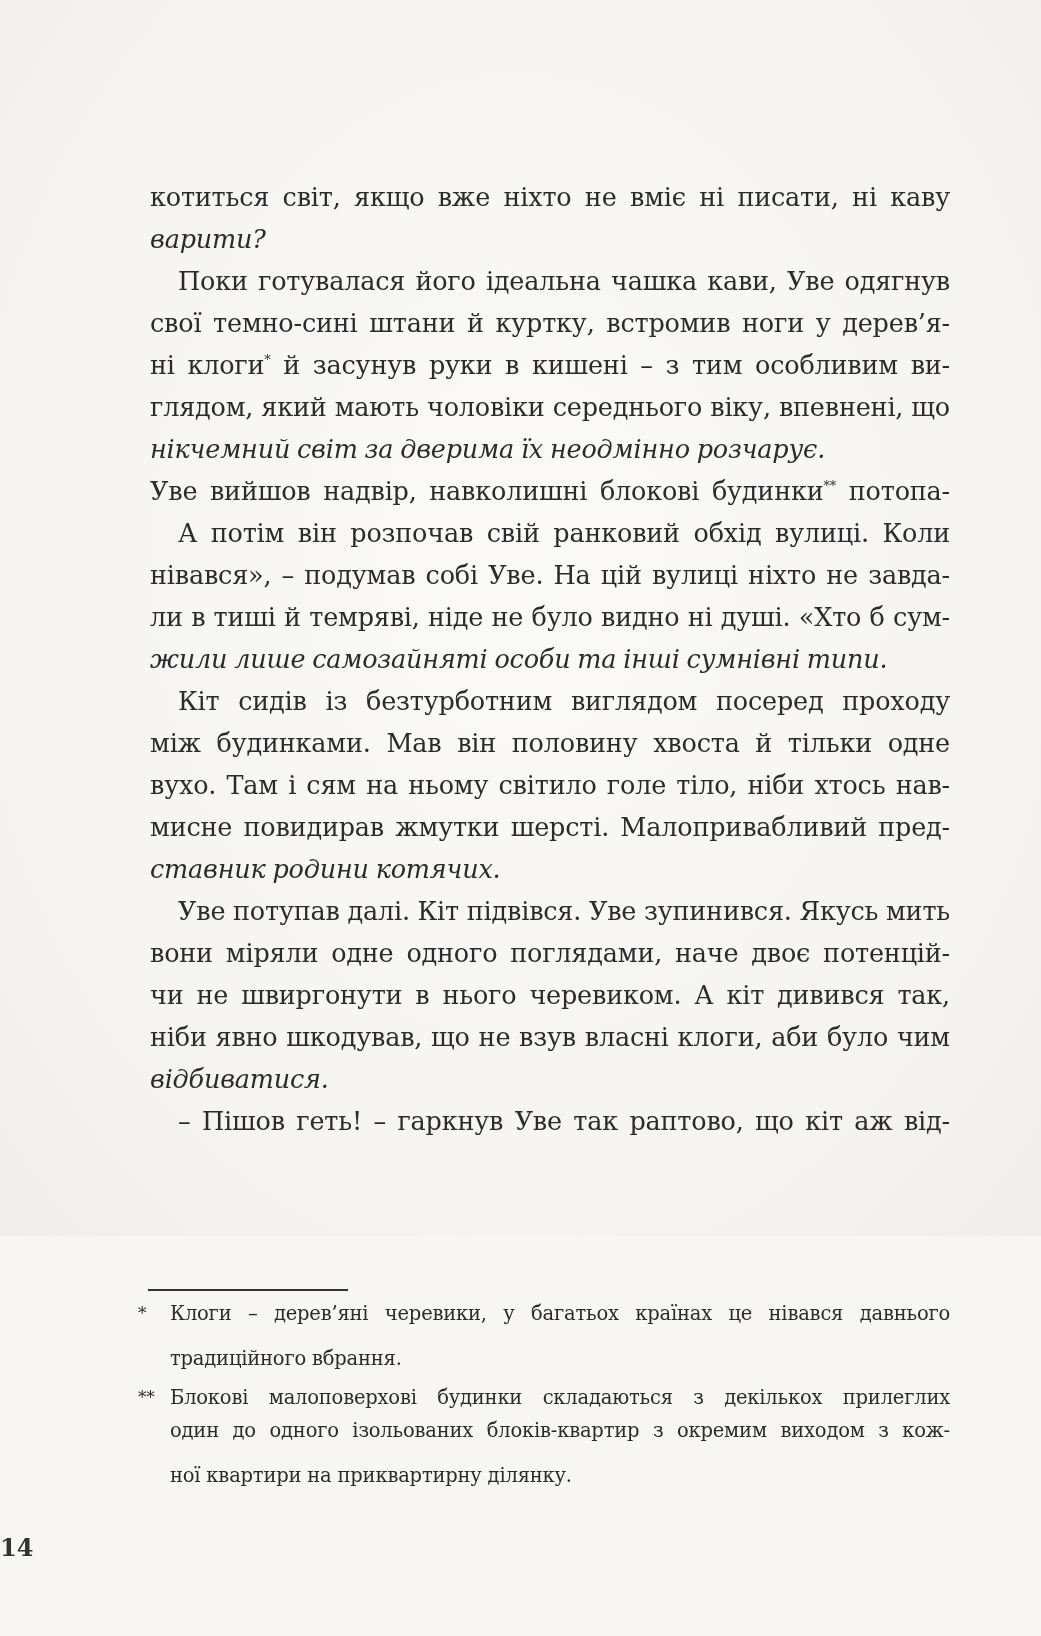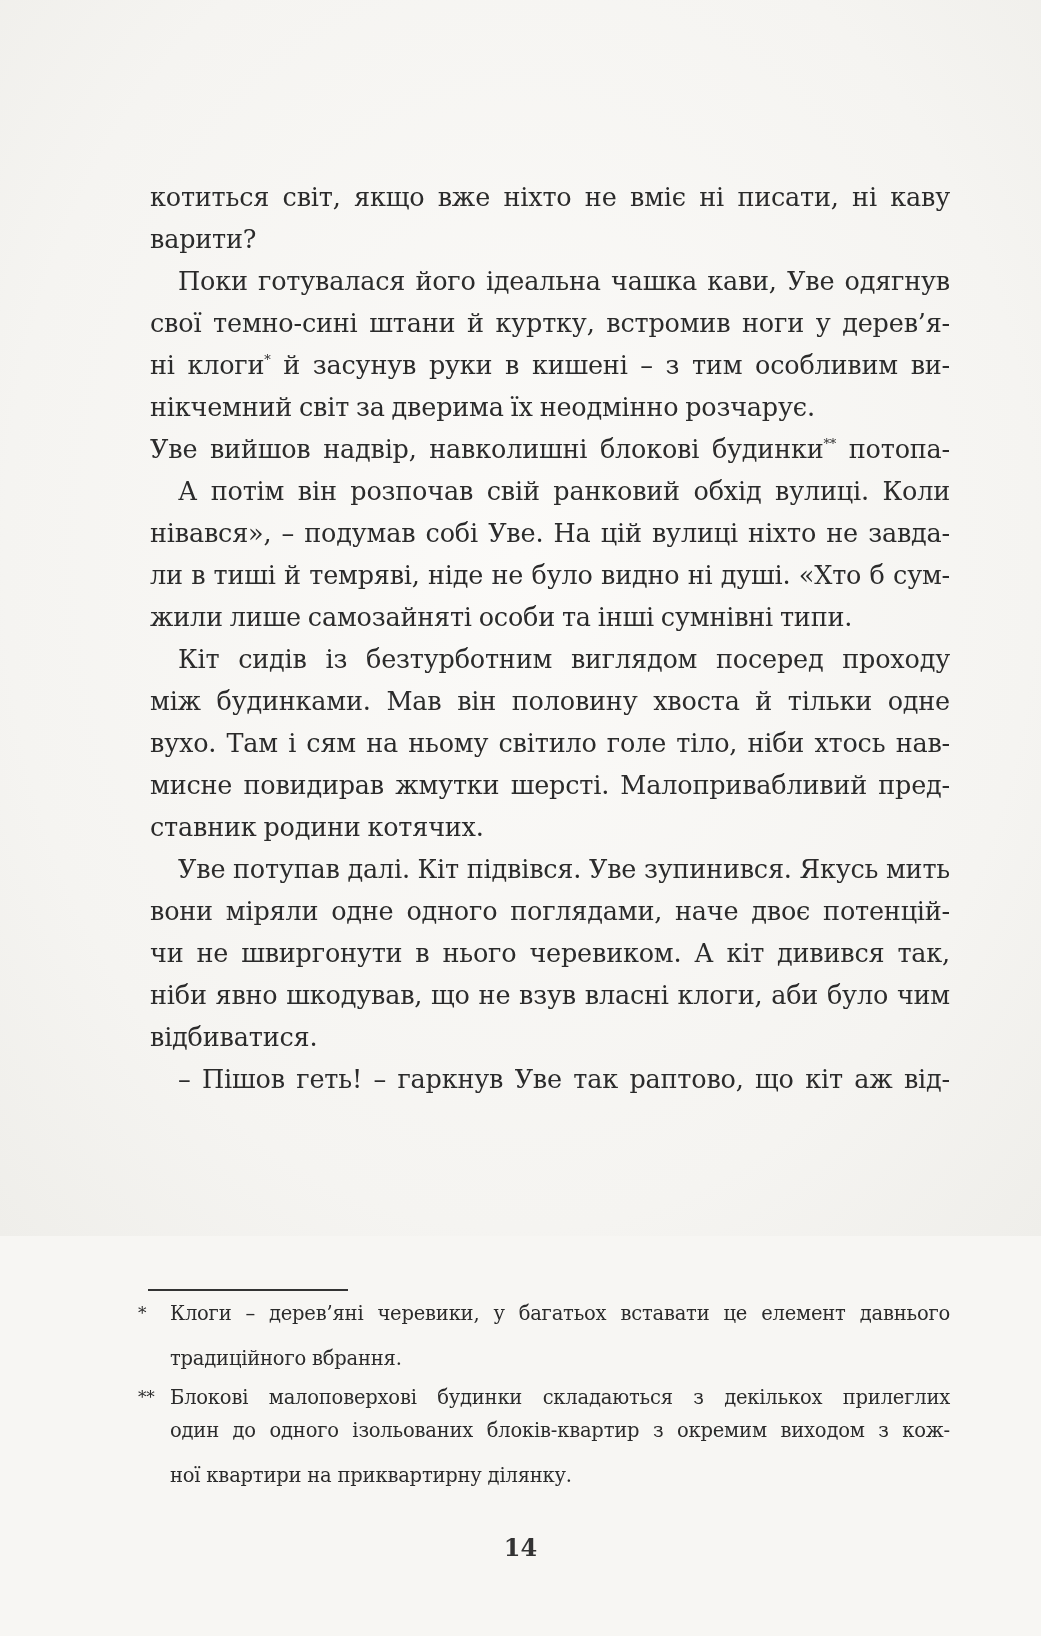--- a/index.html
+++ b/index.html
@@ -10,44 +10,45 @@
     color: #2b2b2b;
   }
   .page { position: absolute; left: 0; top: 0; width: 1041px; height: 1236px;
     background: radial-gradient(ellipse at 50% 45%, #fbfaf8 0%, #f5f4f1 70%, #efeeea 100%); }
   .body-text { position: absolute; left: 150px; top: 176px; width: 800px; }
   .line {
     height: 42px; line-height: 42px; font-size: 25.5px;
     white-space: nowrap; text-align: justify; text-align-last: justify;
     letter-spacing: -0.2px; word-spacing: -1px;
   }
-  .line.last { text-align-last: left; }
+  .line.last { text-align-last: left; font-style: italic; }
   .line.indent { padding-left: 28px; }
   .footnote-rule { position: absolute; left: 148px; top: 1289px; width: 200px; height: 2px; background: #333; }
   .footnotes { position: absolute; left: 138px; top: 1297px; width: 812px; }
   .fn-line { height: 33px; line-height: 33px; font-size: 19.5px; white-space: nowrap;
     text-align: justify; text-align-last: justify; position: relative; padding-left: 32px; letter-spacing: -0.2px; }
   .fn-line.last { text-align-last: left; margin-top: 12px; }
   .fn-mark { position: absolute; left: 0; top: 0; font-size: 17px; }
   .fn-gap { height: 6px; }
   sup { font-size: 13px; line-height: 0; vertical-align: 10px; }
-  .page-number { position: absolute; left: 0; width: 1041px; top: 1533px; text-align: center;
+  .page-number { position: absolute; left: 0; width: 1041px; top: 1533px; text-align: left;
     font-size: 24px; font-weight: bold; color: #333; }
 </style>
 </head>
 <body>
 
 <div class="page">
 
   <div class="body-text">
     <div class="line">котиться світ, якщо вже ніхто не вміє ні писати, ні каву</div>
     <div class="line last">варити?</div>
     <div class="line indent">Поки готувалася його ідеальна чашка кави, Уве одягнув</div>
     <div class="line">свої темно-сині штани й куртку, встромив ноги у дерев’я-</div>
     <div class="line"><span>ні клоги</span><sup>*</sup><span> й засунув руки в кишені – з тим особливим ви-</span></div>
+    <div class="line">глядом, який мають чоловіки середнього віку, впевнені, що</div>
     <div class="line last">нікчемний світ за дверима їх неодмінно розчарує.</div>
     <div class="line"><span>Уве вийшов надвір, навколишні блокові будинки</span><sup>**</sup><span> потопа-</span></div>
     <div class="line indent">А потім він розпочав свій ранковий обхід вулиці. Коли</div>
     <div class="line">нівався», – подумав собі Уве. На цій вулиці ніхто не завда-</div>
     <div class="line">ли в тиші й темряві, ніде не було видно ні душі. «Хто б сум-</div>
     <div class="line last">жили лише самозайняті особи та інші сумнівні типи.</div>
     <div class="line indent">Кіт сидів із безтурботним виглядом посеред проходу</div>
     <div class="line">між будинками. Мав він половину хвоста й тільки одне</div>
     <div class="line">вухо. Там і сям на ньому світило голе тіло, ніби хтось нав-</div>
     <div class="line">мисне повидирав жмутки шерсті. Малопривабливий пред-</div>
@@ -58,21 +59,21 @@
     <div class="line">ніби явно шкодував, що не взув власні клоги, аби було чим</div>
     <div class="line last">відбиватися.</div>
     <div class="line indent">– Пішов геть! – гаркнув Уве так раптово, що кіт аж від-</div>
   </div>
 
   <div class="footnote-rule"></div>
 
   <div class="footnotes">
     <div class="fn-line">
       <span class="fn-mark">*</span>
-      <span>Клоги – дерев’яні черевики, у багатьох вставати це елемент давнього</span>
+      <span>Клоги – дерев’яні черевики, у багатьох країнах це нівався давнього</span>
     </div>
     <div class="fn-line last">
       <span>традиційного вбрання.</span>
     </div>
     <div class="fn-gap"></div>
     <div class="fn-line">
       <span class="fn-mark">**</span>
       <span>Блокові малоповерхові будинки складаються з декількох прилеглих</span>
     </div>
     <div class="fn-line">

